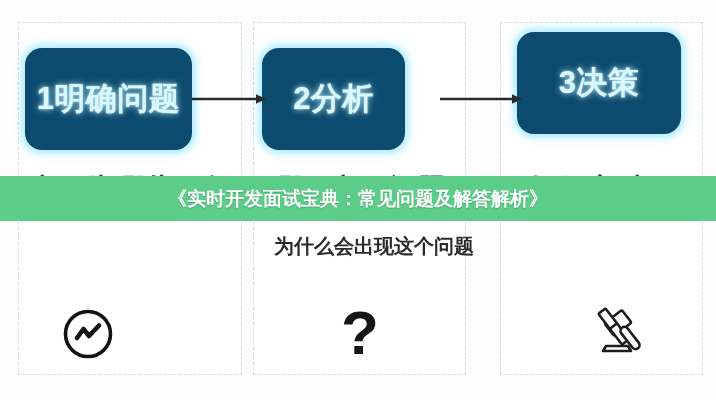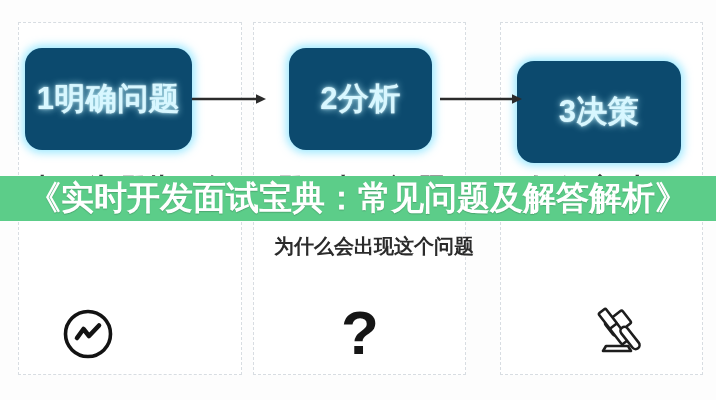--- a/index.html
+++ b/index.html
@@ -46,22 +46,22 @@
   }
   .step-label {
     color: #d8f7ff;
     font-size: 31px;
     font-weight: 700;
     letter-spacing: 0.5px;
     text-shadow: 0 0 7px rgba(190,245,255,0.95), 0 0 2px rgba(255,255,255,0.8);
     white-space: nowrap;
   }
   #step-1 { left: 25px;  top: 48px; width: 167px; height: 102px; }
-  #step-2 { left: 262px; top: 48px; width: 143px; height: 102px; margin-left: 27px; }
-  #step-3 { left: 517px; top: 61px; width: 164px; height: 102px; }
+  #step-2 { left: 262px; top: 48px; width: 143px; height: 102px; }
+  #step-3 { left: 517px; top: 32px; width: 164px; height: 102px; }
 
   
   .arrow {
     position: absolute;
     height: 14px;
     display: block;
   }
   #arrow-1 { left: 192px; top: 92px; width: 74px; }
   #arrow-2 { left: 440px; top: 92px; width: 82px; }
 
@@ -96,21 +96,21 @@
     top: 176px;
     width: 716px;
     height: 45px;
     background: #5ccd89;
     display: flex;
     align-items: center;
     justify-content: center;
   }
   #banner-text {
     color: #ffffff;
-    font-size: 33px;
+    font-size: 19px;
     font-weight: 700;
     letter-spacing: 0px;
     white-space: nowrap;
     text-shadow: 0 1px 1px rgba(0,0,0,0.18);
   }
 
   
   .icon-slot {
     position: absolute;
     display: flex;

